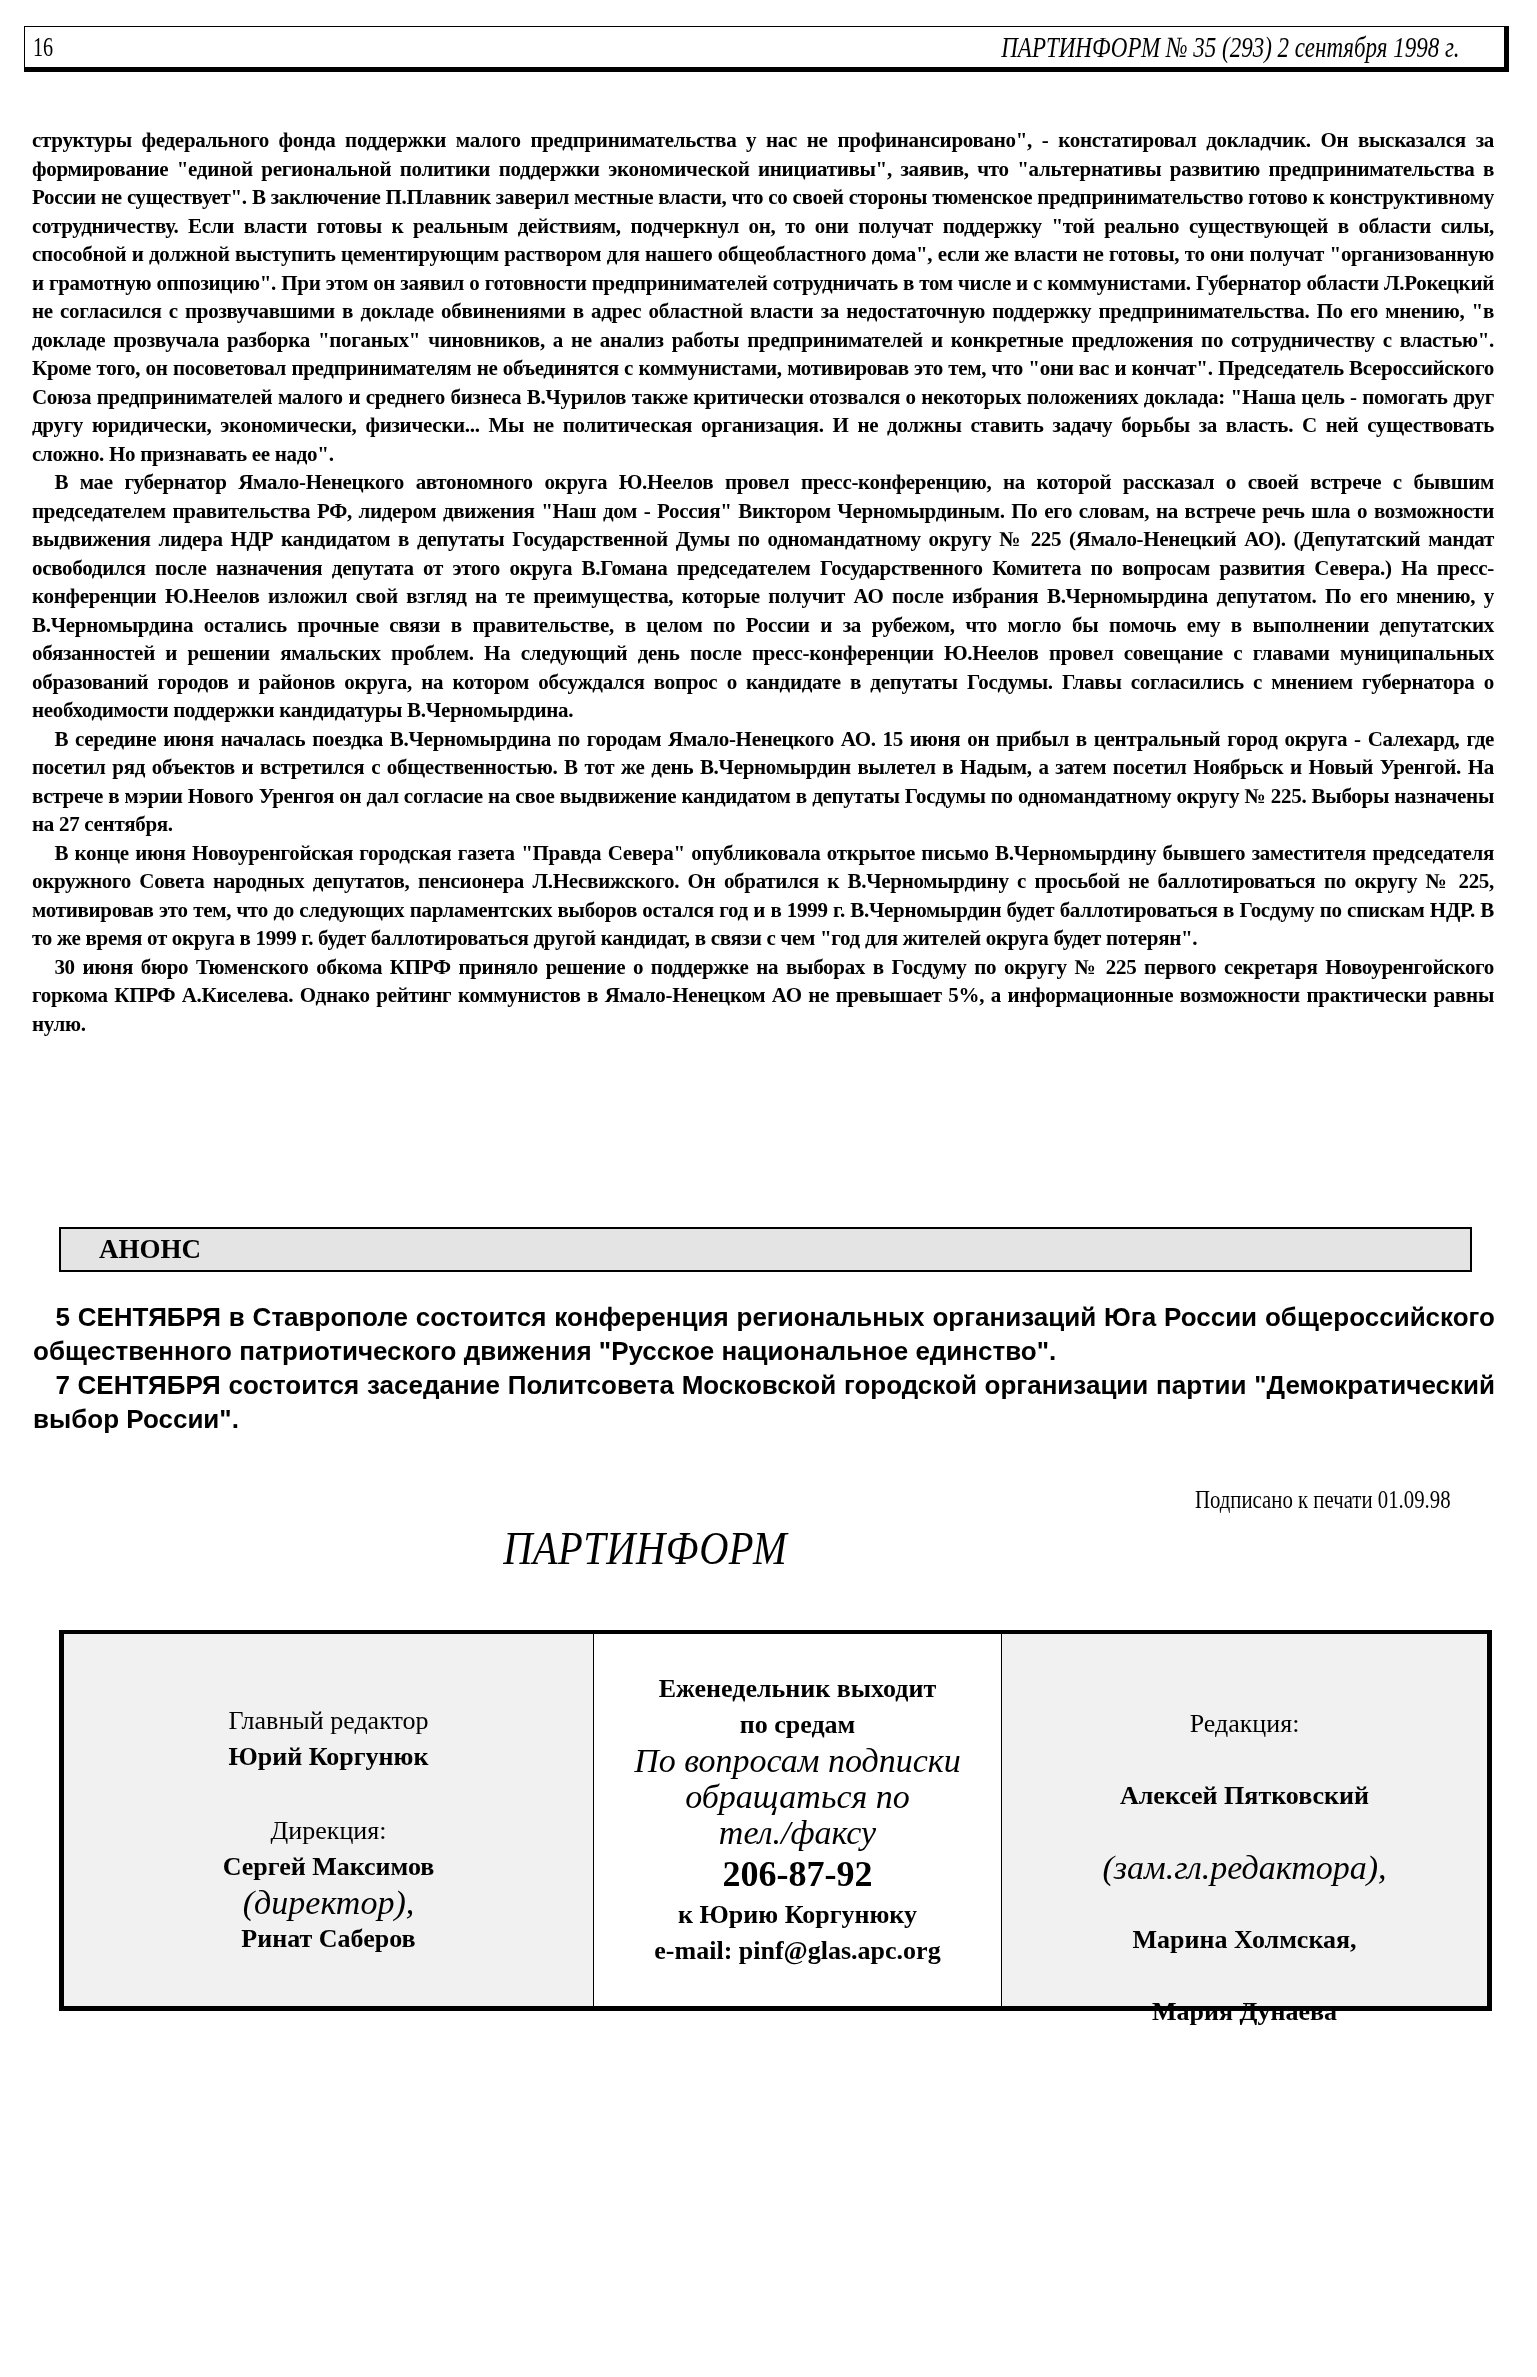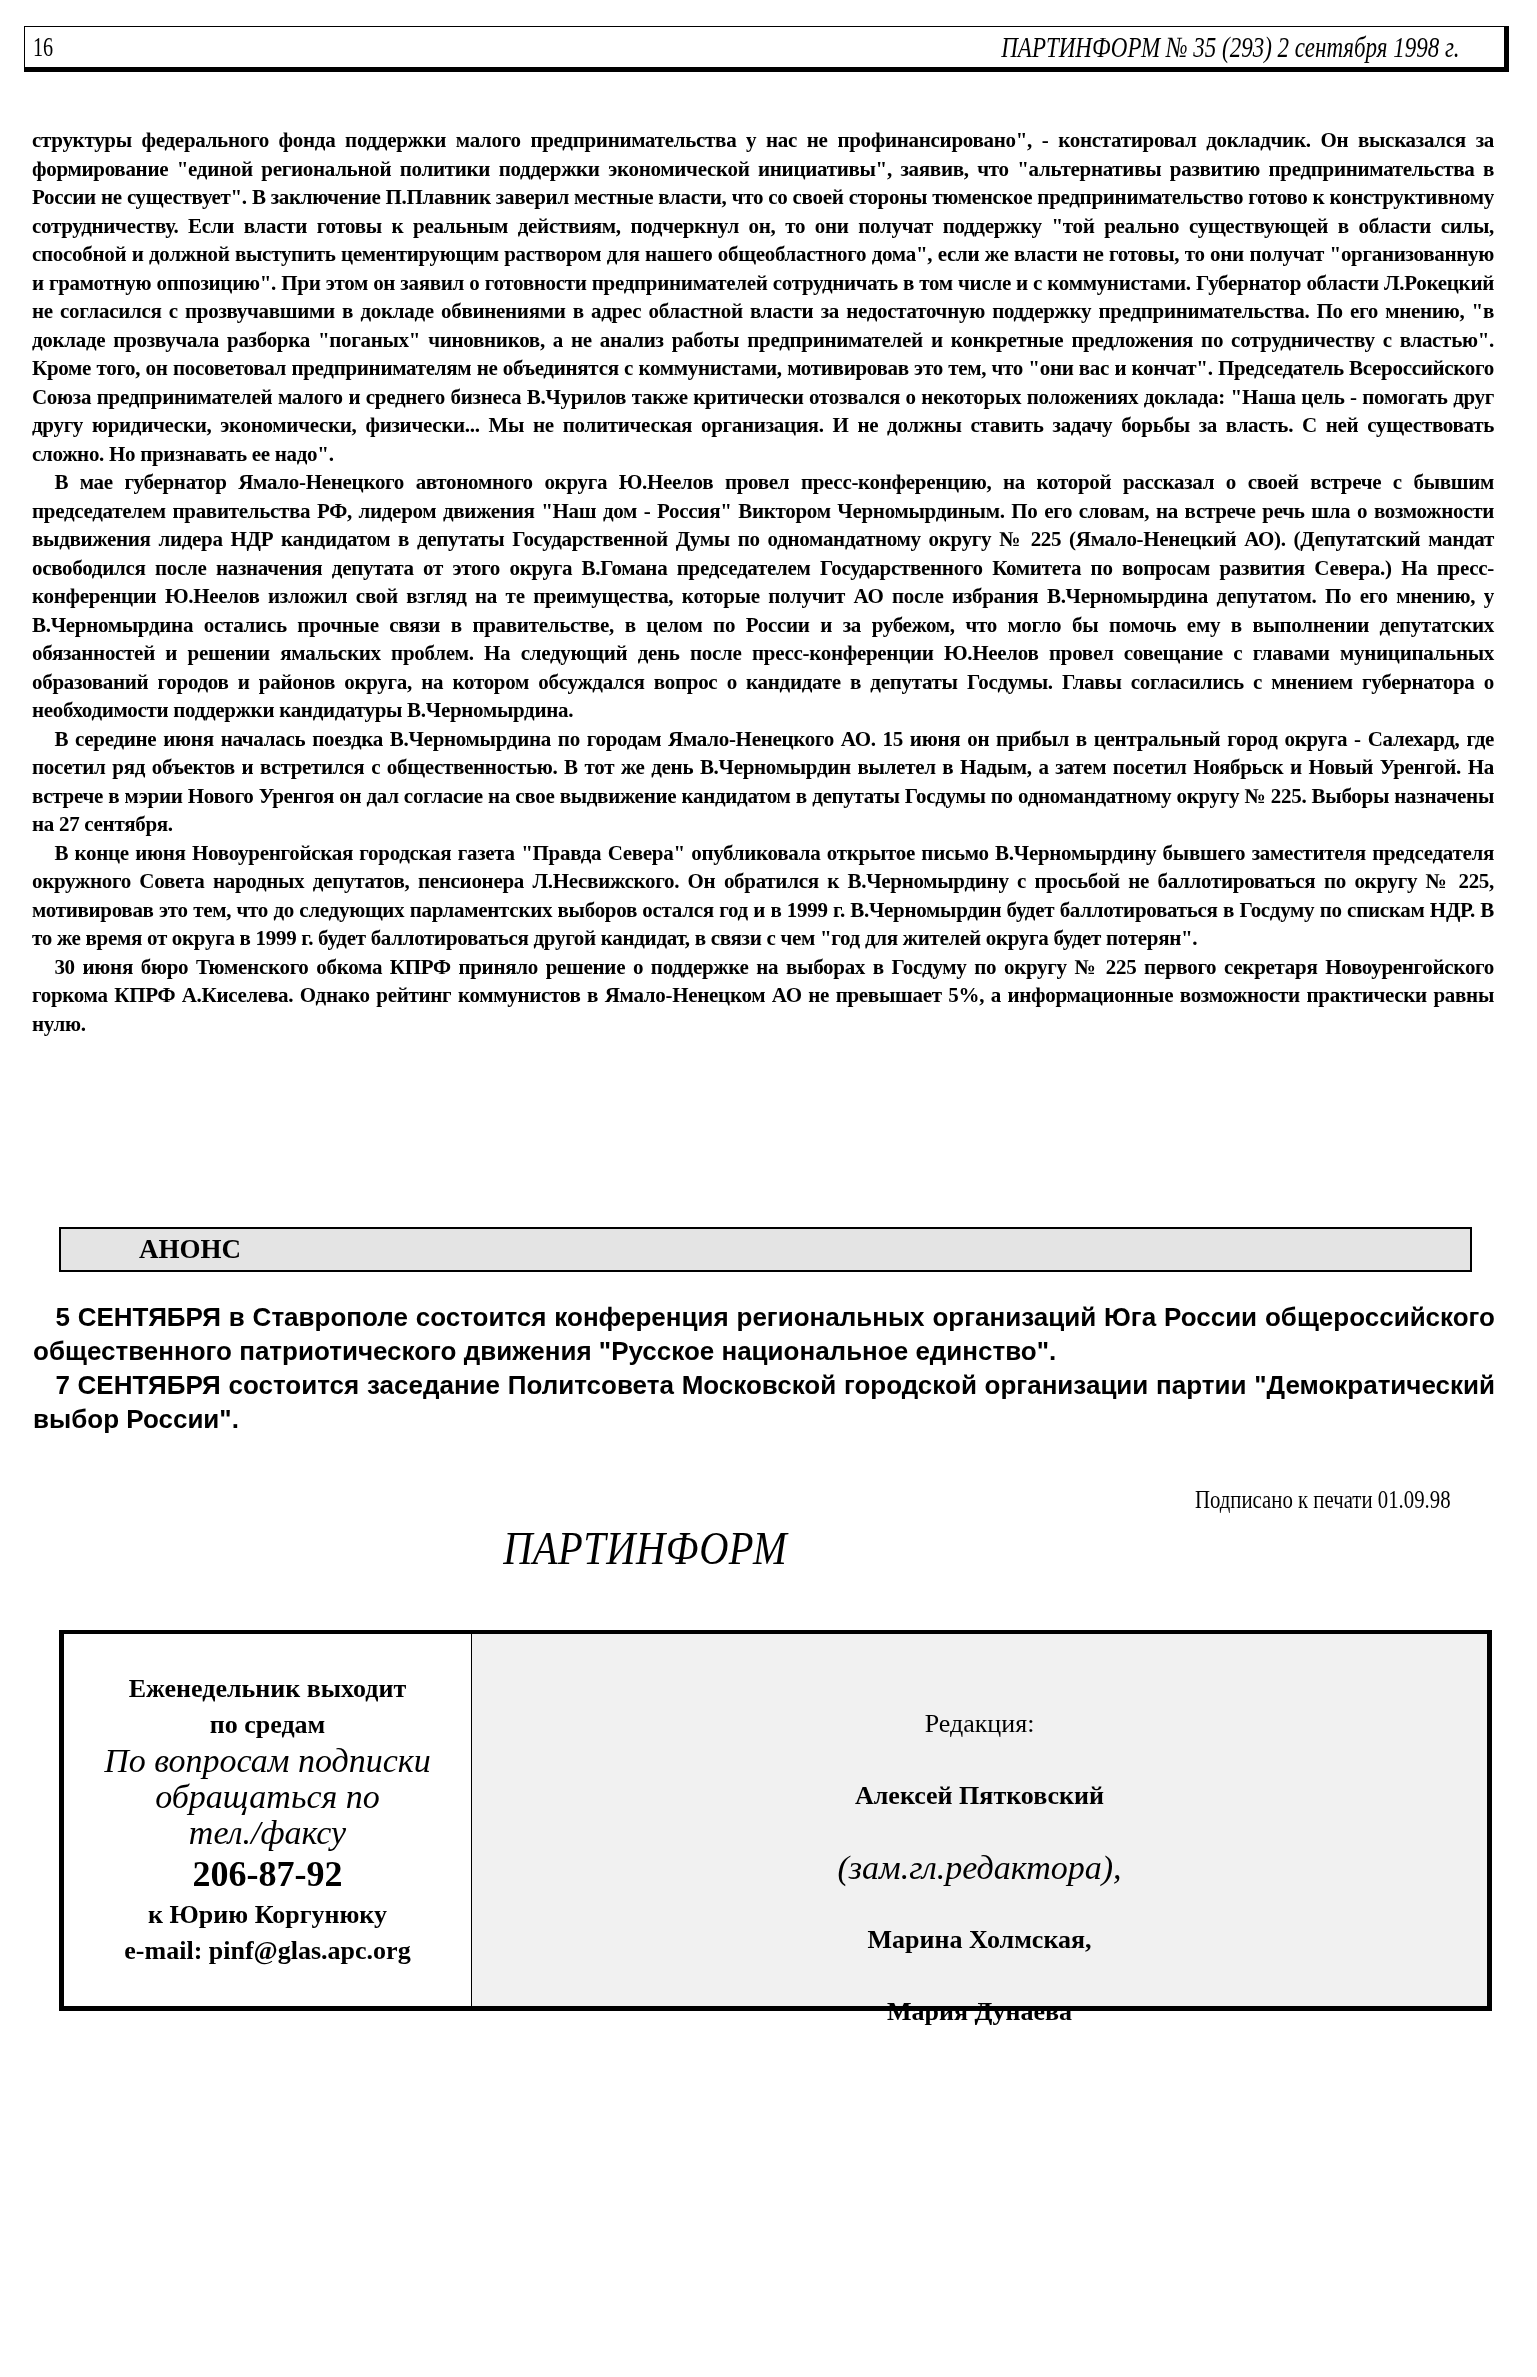--- a/index.html
+++ b/index.html
@@ -22,21 +22,21 @@
     letter-spacing: -0.3px;
   }
   .article p { margin: 0; }
   .article p.indent { text-indent: 22.4px; }
 
   .announce-box {
     position: absolute; left: 59px; top: 1227px; width: 1413px; height: 45px;
     background: #e4e4e4; border: 2.6px solid #000;
     display: flex; align-items: center; padding-left: 38px;
   }
-  .announce-title { font-size: 27px; font-weight: bold; font-family: "Liberation Serif", serif; margin-left: 40px; }
+  .announce-title { font-size: 27px; font-weight: bold; font-family: "Liberation Serif", serif; }
 
   .announcements {
     position: absolute; left: 33px; top: 1300px; width: 1462px;
     font-family: "Liberation Sans", sans-serif; font-weight: bold;
     font-size: 26px; line-height: 34px; text-align: justify; text-align-last: left;
   }
   .announcements p { text-indent: 22.4px; }
   .announcements p + p { margin-top: 0; }
   .announcements p.gap { margin-top: 7.7px; }
   .announcements .date { font-weight: bold; }
@@ -90,20 +90,29 @@
 <div class="announcements">
   <p><span class="date">5 СЕНТЯБРЯ</span><span> в Ставрополе состоится конференция региональных организаций Юга России общероссийского общественного патриотического движения "Русское национальное единство".</span></p>
   <p><span class="date">7 СЕНТЯБРЯ</span><span> состоится заседание Политсовета Московской городской организации партии "Демократический выбор России".</span></p>
 </div>
 
 <div class="signed">Подписано к печати 01.09.98</div>
 
 <div class="masthead-title"><span>ПАРТИНФОРМ</span></div>
 
 <div class="info-table">
+  <div class="info-cell cell-left">
+    <div class="t-reg">Главный редактор</div>
+    <div class="t-bold">Юрий Коргунюк</div>
+    <div class="spacer"></div>
+    <div class="t-reg">Дирекция:</div>
+    <div class="t-bold">Сергей Максимов</div>
+    <div class="t-ital">(директор),</div>
+    <div class="t-bold">Ринат Саберов</div>
+  </div>
   <div class="info-cell cell-mid">
     <div class="t-bold">Еженедельник выходит</div>
     <div class="t-bold">по средам</div>
     <div class="t-ital">По вопросам подписки</div>
     <div class="t-ital">обращаться по</div>
     <div class="t-ital">тел./факсу</div>
     <div class="t-phone">206-87-92</div>
     <div class="t-bold">к Юрию Коргунюку</div>
     <div class="t-bold">e-mail: pinf@glas.apc.org</div>
   </div>

